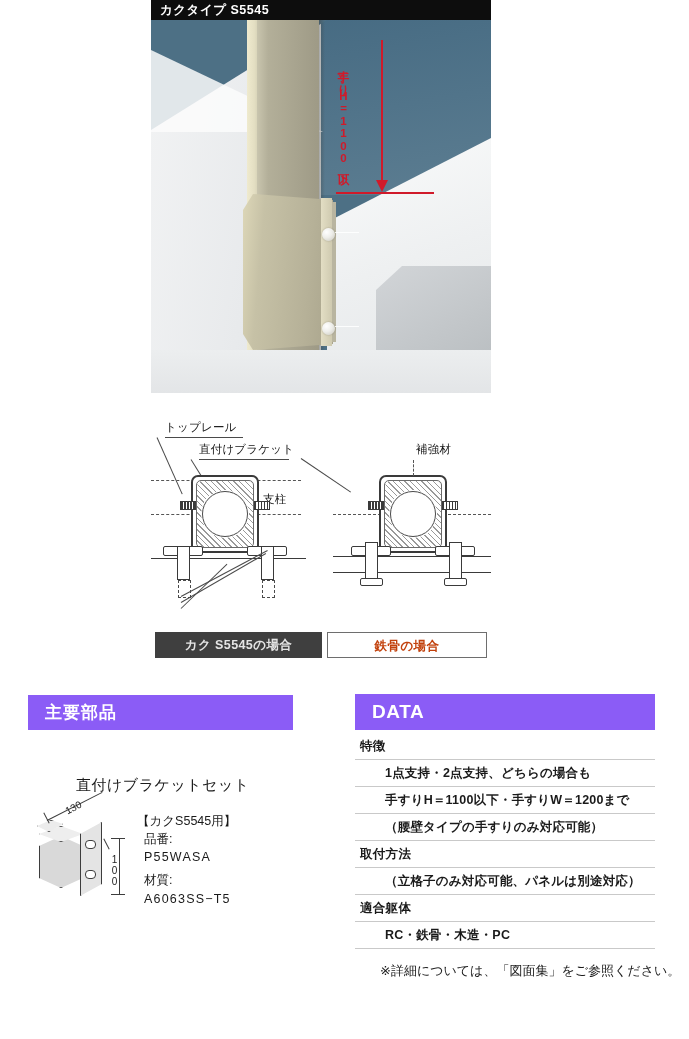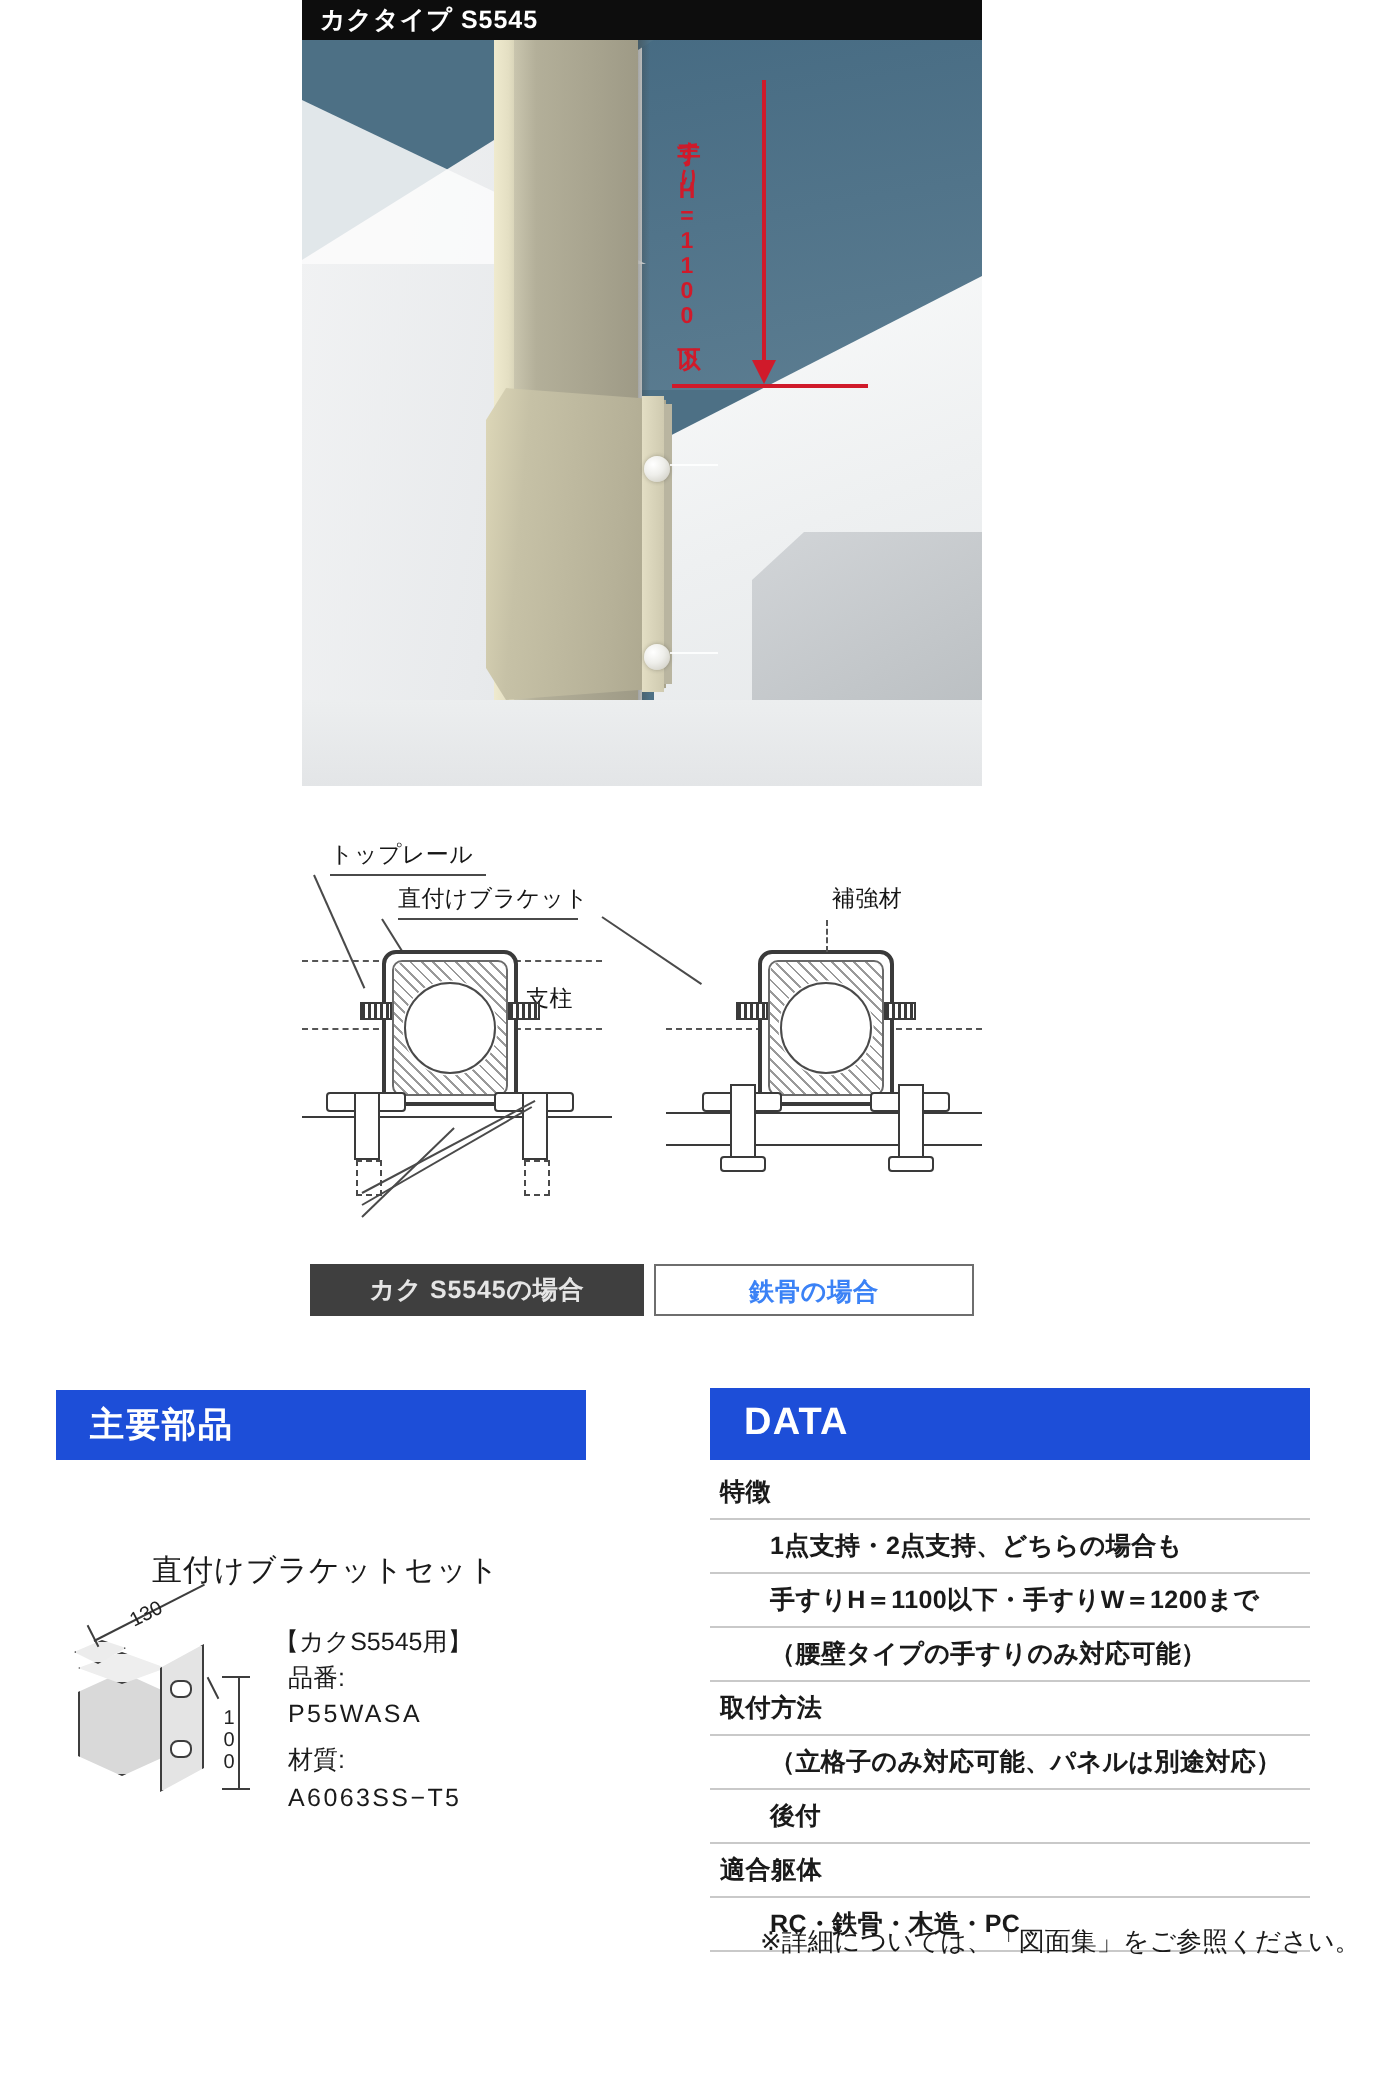--- a/index.html
+++ b/index.html
@@ -278,28 +278,28 @@
     letter-spacing: .4px;
     box-sizing: border-box;
     white-space: nowrap;
   }
   #cap-left {
     left: 155px; top: 632px; width: 167px;
     background: #3f3f3f; color: #e5e5e5;
   }
   #cap-right {
     left: 327px; top: 632px; width: 160px;
-    background: #ffffff; color: #3b82f6;
+    background: #ffffff; color: #c2410c;
     border: 1.5px solid #6e6e6e;
   }
 
   
   .sec-bar {
     position: absolute;
-    background: #1d4ed8;
+    background: #8b5cf6;
     color: #ffffff;
     font-weight: bold;
     box-sizing: border-box;
     white-space: nowrap;
   }
   #bar-parts {
     left: 28px; top: 695px; width: 265px; height: 35px;
     font-size: 17px; line-height: 35px; padding-left: 17px;
     letter-spacing: 1px;
   }
@@ -523,18 +523,17 @@
   <span>DATA</span>
 </div>
 
 <div id="data-table">
     <div class="row head">特徴</div>
     <div class="row val">1点支持・2点支持、どちらの場合も</div>
     <div class="row val">手すりH＝1100以下・手すりW＝1200まで</div>
     <div class="row val">（腰壁タイプの手すりのみ対応可能）</div>
     <div class="row head">取付方法</div>
     <div class="row val">（立格子のみ対応可能、パネルは別途対応）</div>
-    <div class="row val">後付</div>
     <div class="row head">適合躯体</div>
     <div class="row val">RC・鉄骨・木造・PC</div>
   </div>
 
 <div id="data-note">※詳細については、「図面集」をご参照ください。</div>
 
 </body></html>

